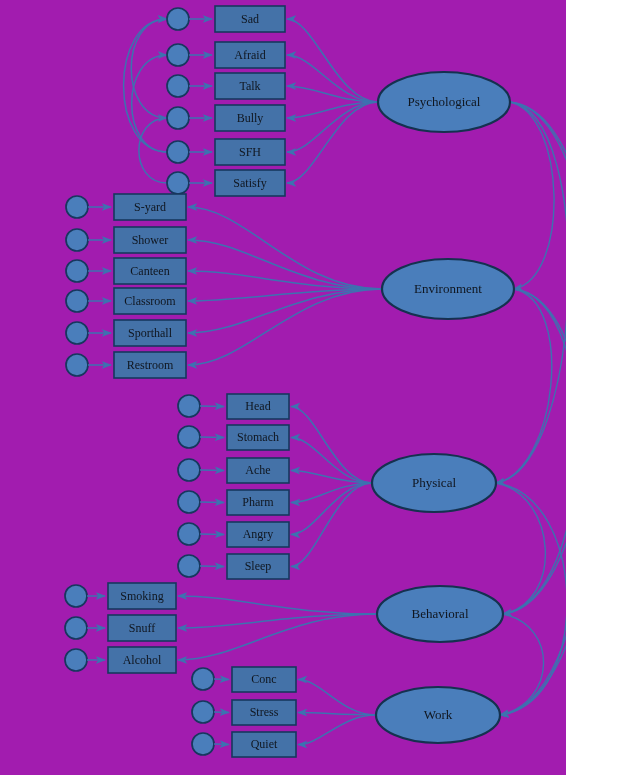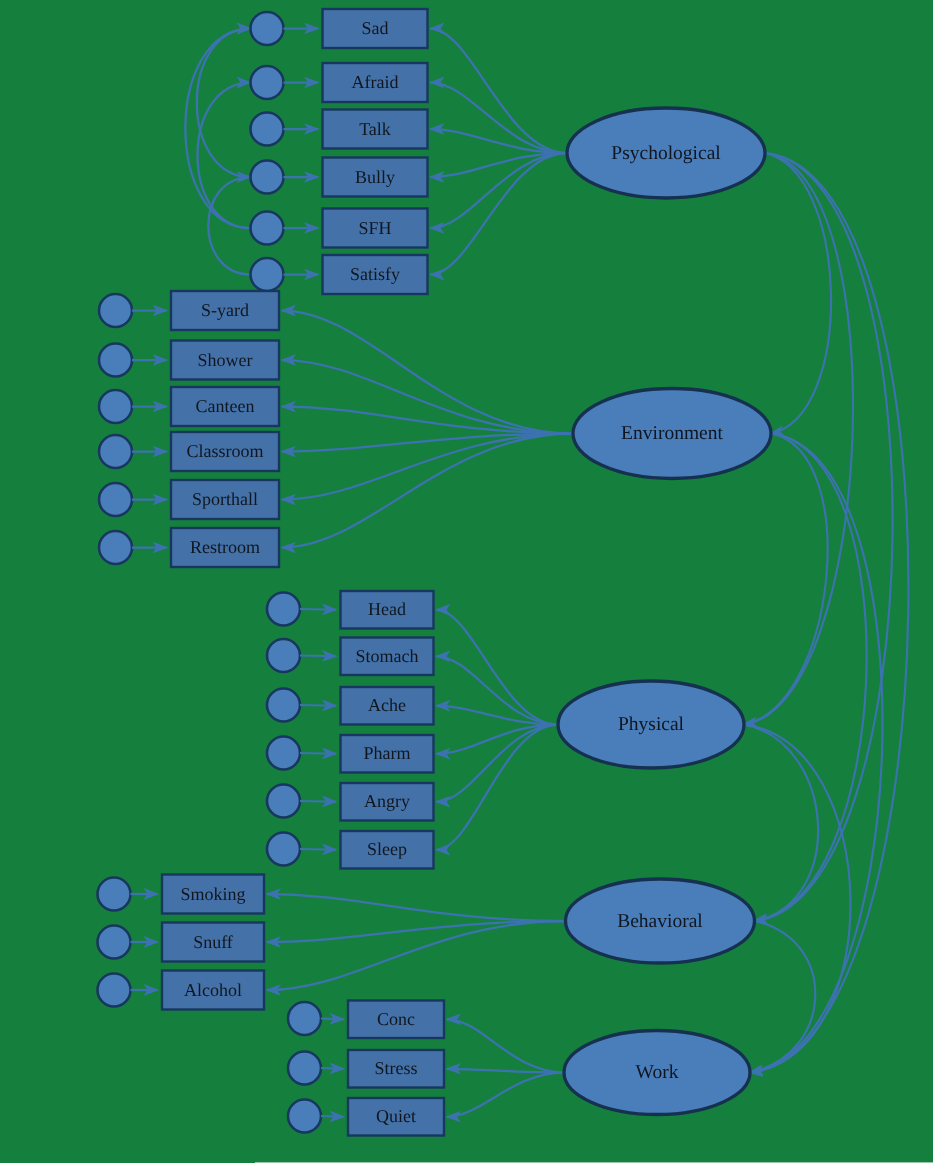--- a/index.html
+++ b/index.html
@@ -2,23 +2,23 @@
 <html><head>
 <meta charset="utf-8">
 <style>
   html, body {
     margin: 0;
     padding: 0;
     background: #ffffff;
   }
   #diagram-root {
     position: relative;
-    width: 622px;
+    width: 566px;
     height: 775px;
-    background: #15803d;
+    background: #a21caf;
     font-family: "Liberation Serif", "DejaVu Serif", serif;
     overflow: hidden;
   }
   #sem-svg {
     position: absolute;
     left: 0;
     top: 0;
     width: 622px;
     height: 775px;
   }

